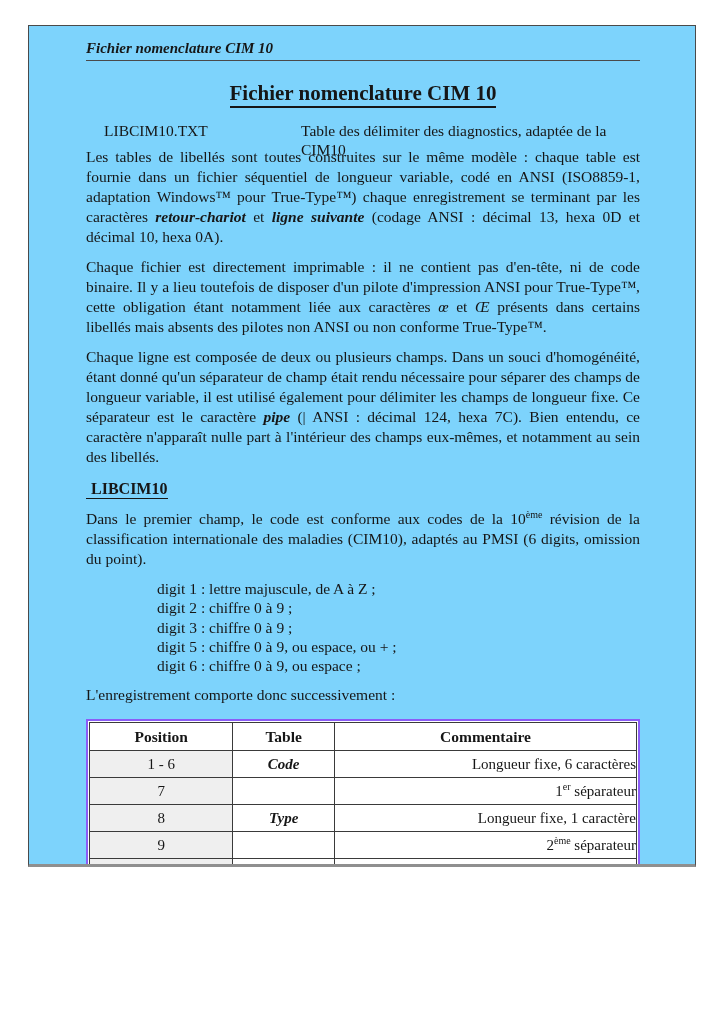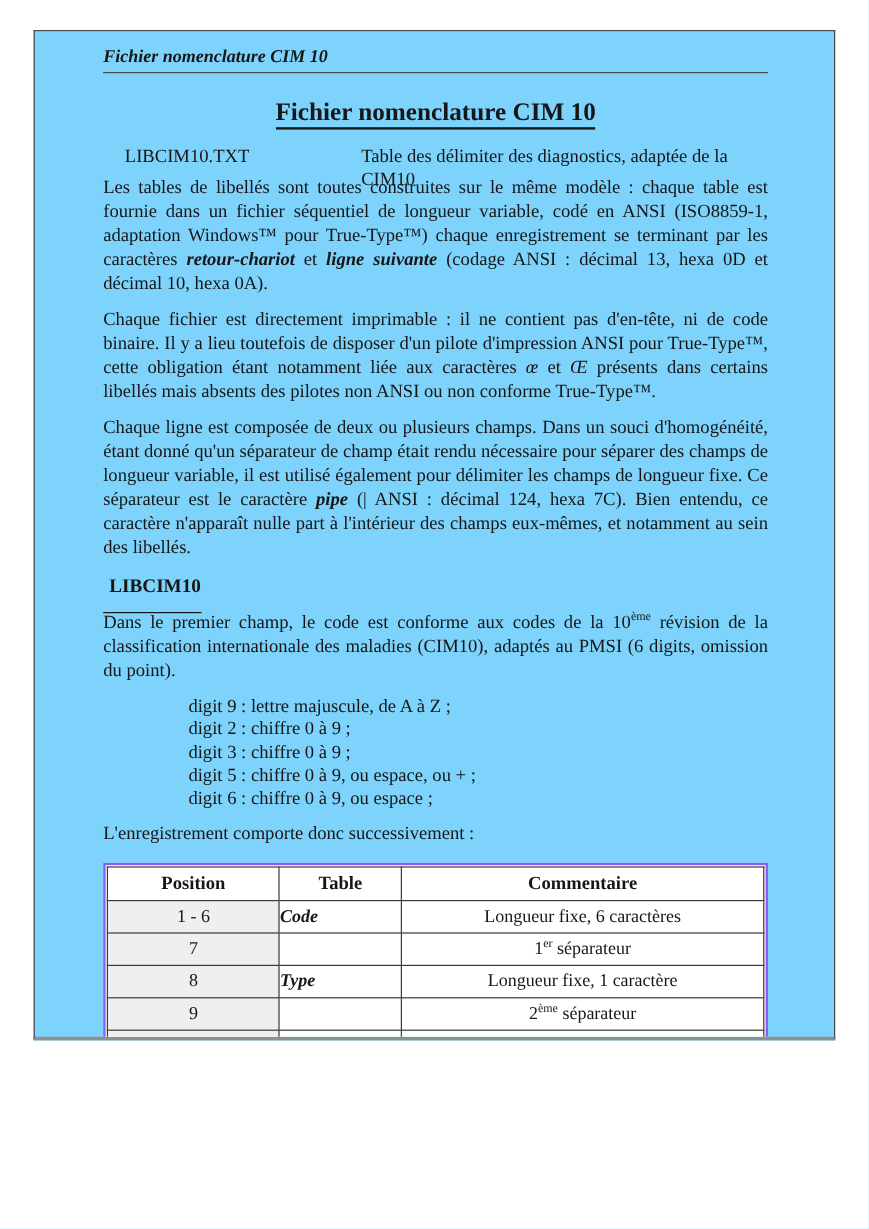--- a/index.html
+++ b/index.html
@@ -23,32 +23,32 @@
   .subtitle{margin-top:16px;position:relative;font-size:15.5px;line-height:19px;height:19px;}
   .subtitle .file{margin-left:18px;}
   .subtitle .desc{position:absolute;left:215px;top:0;}
   p.body{
     margin:10px 0 0 0;font-size:15.5px;line-height:20px;text-align:justify;
   }
   p.first{margin-top:7px;}
   .bi{font-weight:bold;font-style:italic;}
   .it{font-style:italic;}
   .section-heading{margin:12px 0 0 0;font-size:16px;font-weight:bold;line-height:20px;}
-  .section-heading .u2{border-bottom:1.8px solid #161616;padding:0 1px 13px 5px;}
+  .section-heading .u2{border-bottom:1.8px solid #161616;padding:0 1px 1px 5px;}
   .digit-list{margin:10px 0 0 71px;font-size:15.5px;line-height:19.3px;}
   .tablewrap{
     margin-top:14px;border:2px solid #8b5cf6;padding:1px;background:#ffffff;
   }
   table.rec{width:100%;border-collapse:collapse;font-size:15px;}
   table.rec td,table.rec th{border:1px solid #3a3a3a;padding:0;vertical-align:middle;}
   table.rec th{height:27px;font-size:15.5px;font-weight:bold;text-align:center;background:#ffffff;}
   table.rec td{height:26px;}
   td.pos{width:26.2%;text-align:center;background:#efefef;}
-  td.champ{width:18.6%;text-align:left;font-weight:bold;font-style:italic;}
-  td.comment{text-align:center;padding-left:10px;font-family:Liberation Serif, serif;}
+  td.champ{width:18.6%;text-align:center;font-weight:bold;font-style:italic;}
+  td.comment{text-align:right;padding-left:10px;font-family:Liberation Serif, serif;}
   sup.sp{font-size:10px;line-height:0;vertical-align:super;}
 </style>
 </head>
 <body>
 
 <div class="page">
 
   <div class="running-header">
     <span>Fichier nomenclature CIM 10</span>
   </div>
@@ -69,21 +69,21 @@
   <p class="body"><span>Chaque ligne est composée de deux ou plusieurs champs. Dans un souci d'homogénéité, étant donné qu'un séparateur de champ était rendu nécessaire pour séparer des champs de longueur variable, il est utilisé également pour délimiter les champs de longueur fixe. Ce séparateur est le caractère </span><span class="bi">pipe</span><span> (| ANSI : décimal 124, hexa 7C). Bien entendu, ce caractère n'apparaît nulle part à l'intérieur des champs eux-mêmes, et notamment au sein des libellés.</span></p>
 
   <h2 class="section-heading">
     <span class="u2">LIBCIM10</span>
   </h2>
 
 
   <p class="body"><span>Dans le premier champ, le code est conforme aux codes de la 10</span><sup class="sp">ème</sup><span> révision de la classification internationale des maladies (CIM10), adaptés au PMSI (6 digits, omission du point).</span></p>
 
   <div class="digit-list">
-    <div>digit 9 : lettre majuscule, de A à Z ;</div>
+    <div>digit 1 : lettre majuscule, de A à Z ;</div>
     <div>digit 2 : chiffre 0 à 9 ;</div>
     <div>digit 3 : chiffre 0 à 9 ;</div>
     <div>digit 5 : chiffre 0 à 9, ou espace, ou + ;</div>
     <div>digit 6 : chiffre 0 à 9, ou espace ;</div>
   </div>
 
   <p class="body"><span>L'enregistrement comporte donc successivement :</span></p>
 
   <div class="tablewrap">
     <table class="rec">

